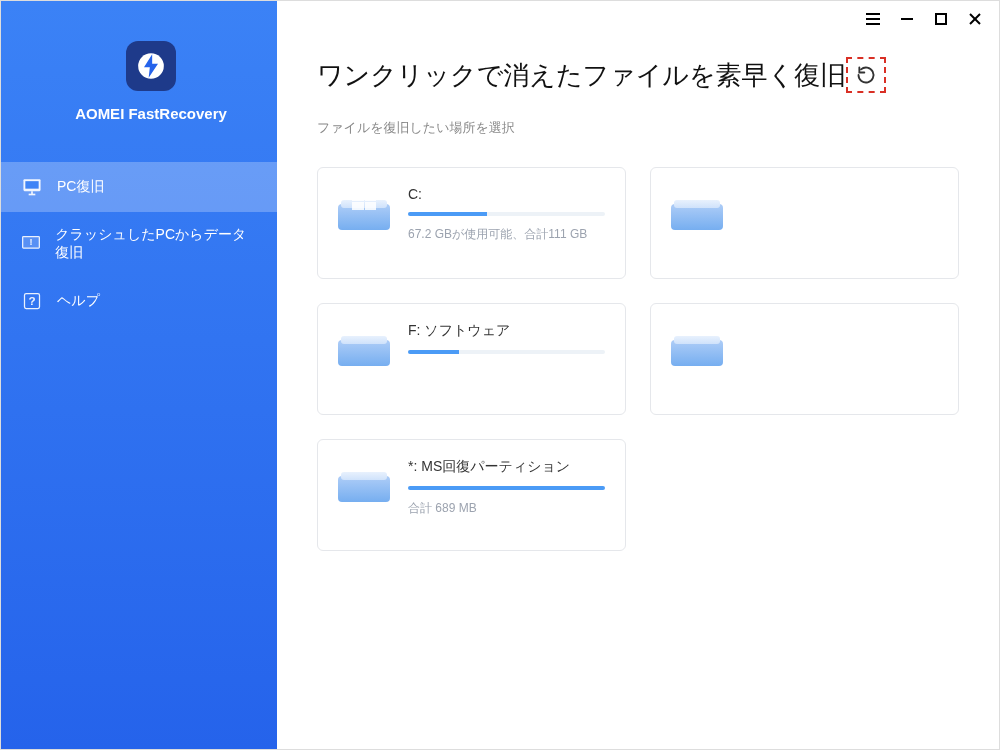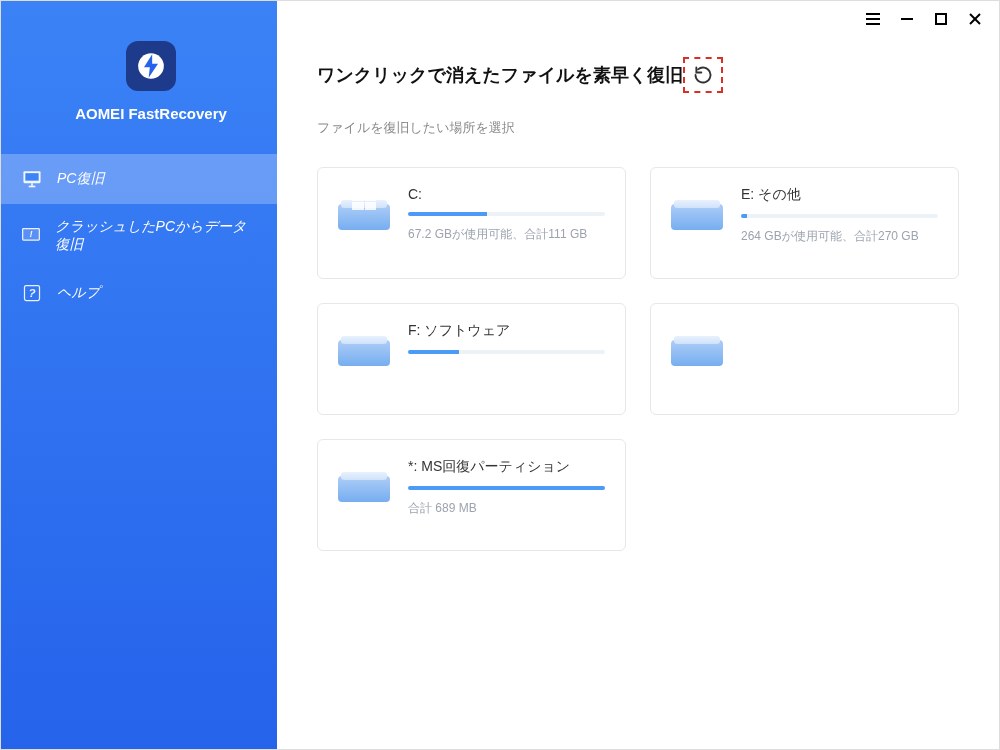--- a/index.html
+++ b/index.html
@@ -3,30 +3,30 @@
 <meta charset="utf-8">
 <style>
 * { margin: 0; padding: 0; box-sizing: border-box; }
 body { font-family: "Segoe UI", "Meiryo", sans-serif; background: #fff; width: 1000px; height: 750px; overflow: hidden; border: 1px solid #ddd; }
 .app { display: flex; height: 100%; }
 .sidebar { width: 276px; background: linear-gradient(180deg, #3b82f6 0%, #2563eb 100%); color: #fff; display: flex; flex-direction: column; padding-top: 40px; }
 .brand { display: flex; flex-direction: column; align-items: center; margin-bottom: 30px; margin-left: 24px; }
 .brand-icon { width: 50px; height: 50px; background: #1e3a8a; border-radius: 12px; display:flex; align-items:center; justify-content:center; margin-bottom:14px;}
 .brand-icon svg { width: 28px; height: 28px; }
 .brand-name { font-size: 15px; font-weight: 600; }
-.nav { margin-top: 2px; font-style: italic; }
+.nav { margin-top: 10px; }
 .nav-item { display:flex; align-items:center; gap:14px; padding: 14px 20px; font-size:14px; cursor:pointer; }
 .nav-item.active { background: rgba(255,255,255,0.25); }
 .nav-item .nav-icon { width:22px; height:22px; display:flex; align-items:center; justify-content:center; opacity:0.9; }
 .main { flex:1; display:flex; flex-direction:column; background:#fff; }
 .titlebar { height:36px; display:flex; justify-content:flex-end; align-items:center; gap:18px; padding-right:16px; }
 .tb-btn { width:16px; height:16px; display:flex; align-items:center; justify-content:center; cursor:pointer; color:#222; }
 .content { padding: 20px 40px 0 40px; }
 .heading { display:flex; align-items:center; gap:4px; }
-.heading h1 { font-size:18px; font-weight:700; color:#111; }
+.heading h1 { font-size:26px; font-weight:400; color:#111; }
 .refresh { width:30px; height:30px; display:flex; align-items:center; justify-content:center; cursor:pointer; }
 .refresh-box { border:2px dashed #d93025; padding:1px 3px; margin-left:-4px; }
 .subheading { font-size:13px; color:#888; margin-top:26px; }
 .drives { display:grid; grid-template-columns: 1fr 1fr; gap:24px; margin-top:30px; }
 .drive-card { border:1px solid #e5e7eb; border-radius:6px; padding:18px 20px; display:flex; gap:18px; cursor:pointer; min-height:112px; }
 .drive-icon { width:52px; height:42px; position:relative; margin-top:2px; flex-shrink:0; }
 .drive-icon .disk { position:absolute; bottom:0; width:52px; height:26px; background:linear-gradient(180deg,#aecdf7,#76aef0); border-radius:4px; }
 .drive-icon .disk::before{content:"";position:absolute;top:-4px;left:3px;right:3px;height:8px;background:linear-gradient(180deg,#e8f1fd,#cfe2fb);border-radius:3px;}
 .drive-icon.windows .winlogo { position:absolute; left:14px; top:4px; width:24px; height:18px; display:grid; grid-template-columns:1fr 1fr; grid-template-rows:1fr 1fr; gap:1px; }
 .drive-icon.windows .winlogo div { background:rgba(255,255,255,0.85); }
@@ -141,27 +141,20 @@
                 <div class="progress-bar" style="width:40%"></div>
               </div>
             <div class="drive-stats">67.2 GBが使用可能、合計111 GB</div>
           </div>
         </div>
 
         <div class="drive-card">
           <div class="drive-icon">
               <div class="disk"></div>
             </div>
-          <div class="drive-info">
-            <div class="drive-label">E: その他</div>
-            <div class="progress">
-                <div class="progress-bar" style="width:3%"></div>
-              </div>
-            <div class="drive-stats">264 GBが使用可能、合計270 GB</div>
-          </div>
         </div>
 
         <div class="drive-card">
           <div class="drive-icon">
               <div class="disk"></div>
             </div>
           <div class="drive-info">
             <div class="drive-label">F: ソフトウェア</div>
             <div class="progress">
                 <div class="progress-bar" style="width:26%"></div>

